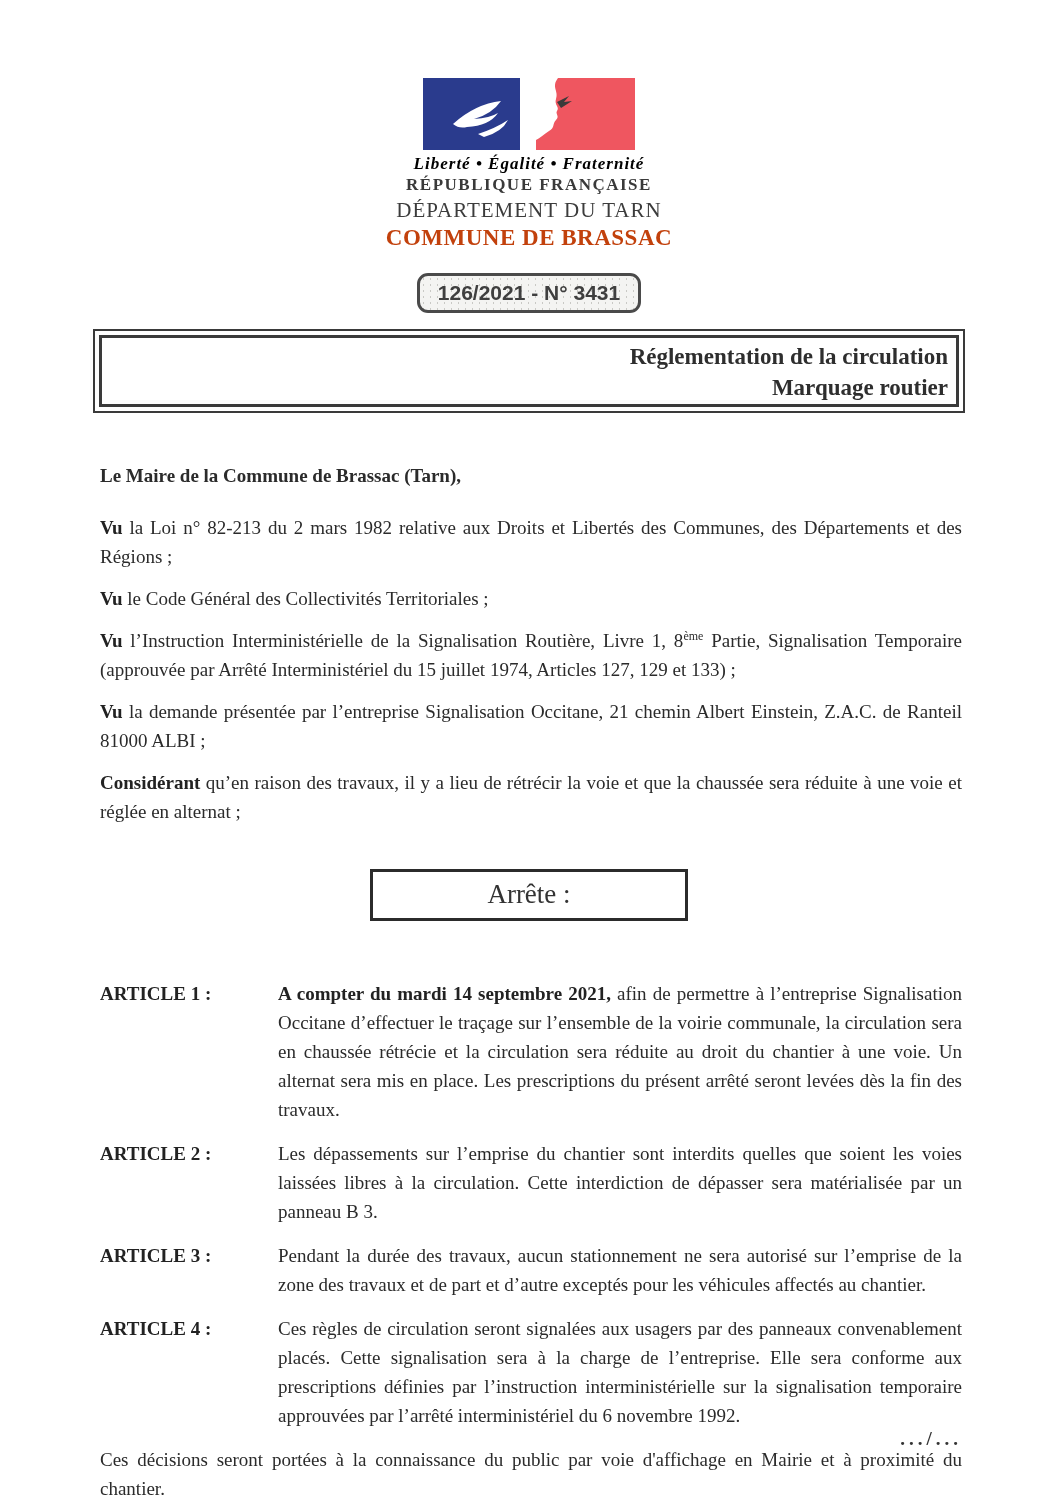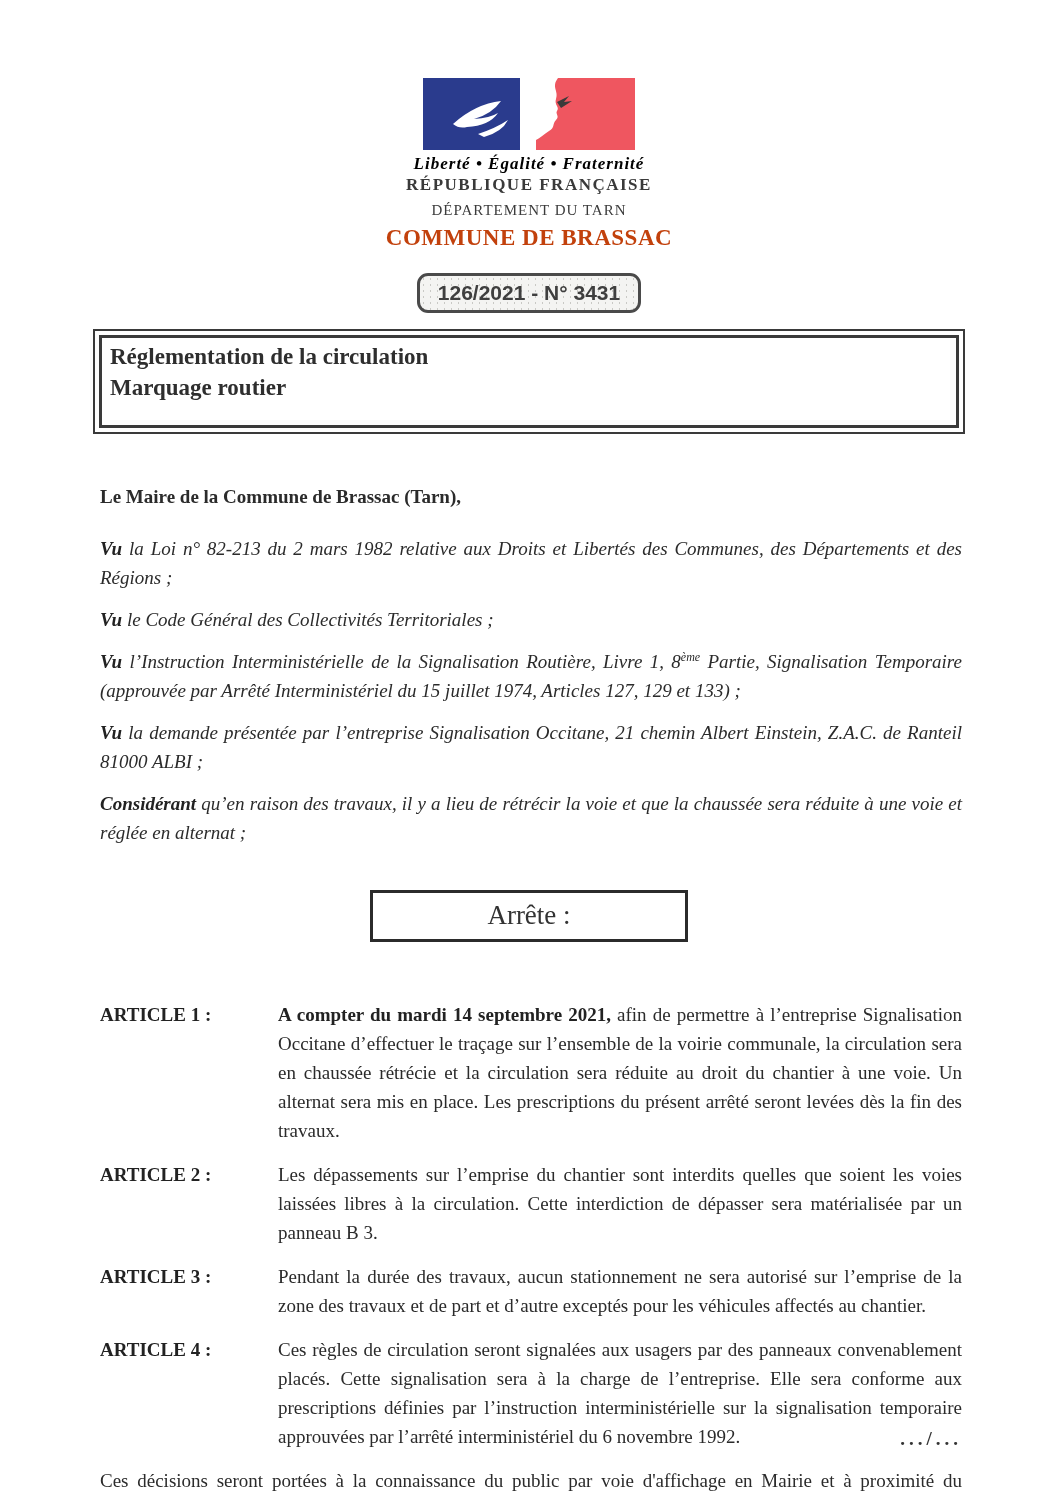--- a/index.html
+++ b/index.html
@@ -16,47 +16,47 @@
   .header{ text-align:center; padding-top:78px; }
   .logo{ display:inline-block; width:212px; height:72px; }
   .motto{
     font-size:17px; font-weight:bold; font-style:italic;
     line-height:20px; letter-spacing:1px; color:#000000;
   }
   .republic{
     font-size:17px; font-weight:bold; letter-spacing:1.5px;
     line-height:22px; color:#3a3a3a;
   }
-  .department{ font-size:15px; line-height:28px; letter-spacing:1px; color:#3c3c3c; }
+  .department{ font-size:21px; line-height:28px; letter-spacing:1px; color:#3c3c3c; }
   .commune{ font-size:23px; font-weight:bold; line-height:28px; letter-spacing:0.5px; color:#c2410c; }
   .ref-badge{
     display:inline-block; margin-top:21px;
     border:3px solid #4a4a4a; border-radius:11px;
     padding:5px 18px;
     font-family:"Liberation Sans", sans-serif;
     font-weight:bold; font-size:21px; color:#3f3f3f;
     background-color:#f4f4f2;
     background-image:radial-gradient(circle, #c9c9c5 0.8px, transparent 1.1px);
     background-size:7px 6px;
   }
   
   .title-box{
     width:860px; margin:16px auto 0;
     border:2px solid #3a3a3a; padding:4px;
   }
   .title-box-inner{
     border:3px solid #3a3a3a;
-    padding:3px 8px 22px;
-    text-align:left;
+    padding:3px 8px 1px;
+    text-align:right;
     font-weight:bold; font-size:23px; line-height:31px; color:#2e2e2e;
   }
   
   .content{ margin:48px 96px 0 100px; font-size:19px; line-height:29px; }
   .salutation{ font-weight:bold; margin:0 0 23px; }
-  .para{ margin:12px 0 13px; text-align:justify;font-style:italic; }
+  .para{ margin:12px 0 13px; text-align:justify; }
   .para b{ color:#222; }
   sup{ font-size:12px; line-height:0; }
   
   .arrete-box{
     width:312px; margin:43px auto 0;
     border:3px solid #2b2b2b;
     text-align:center;
     font-size:27px; line-height:30px;
     padding:7px 0 9px; color:#333;
   }

